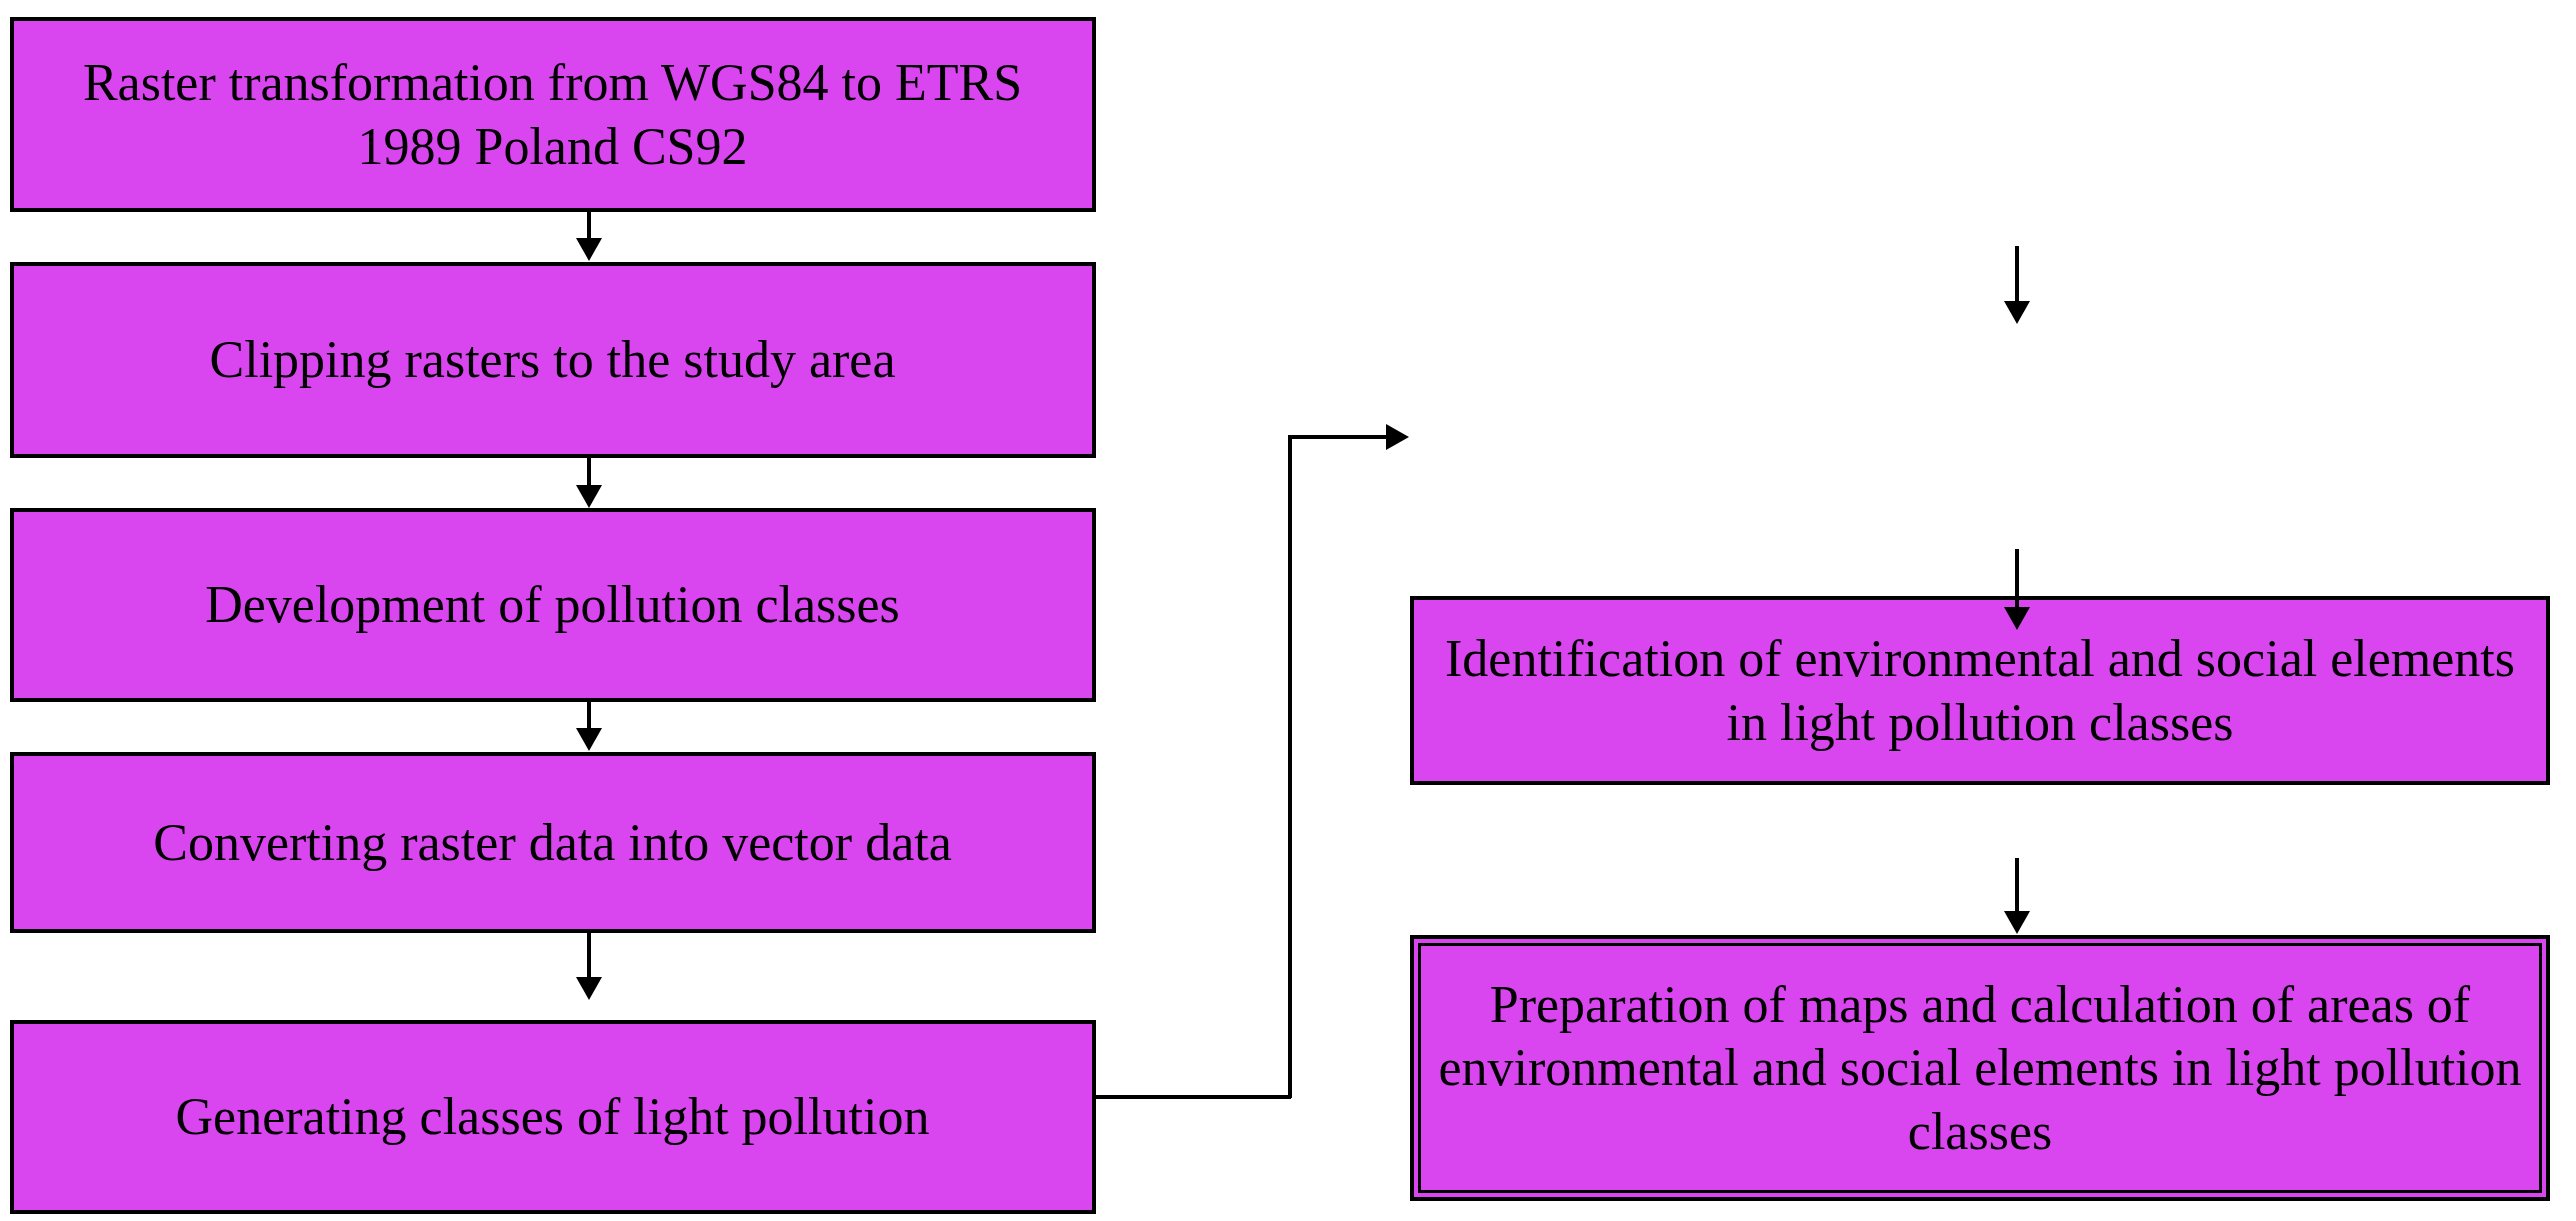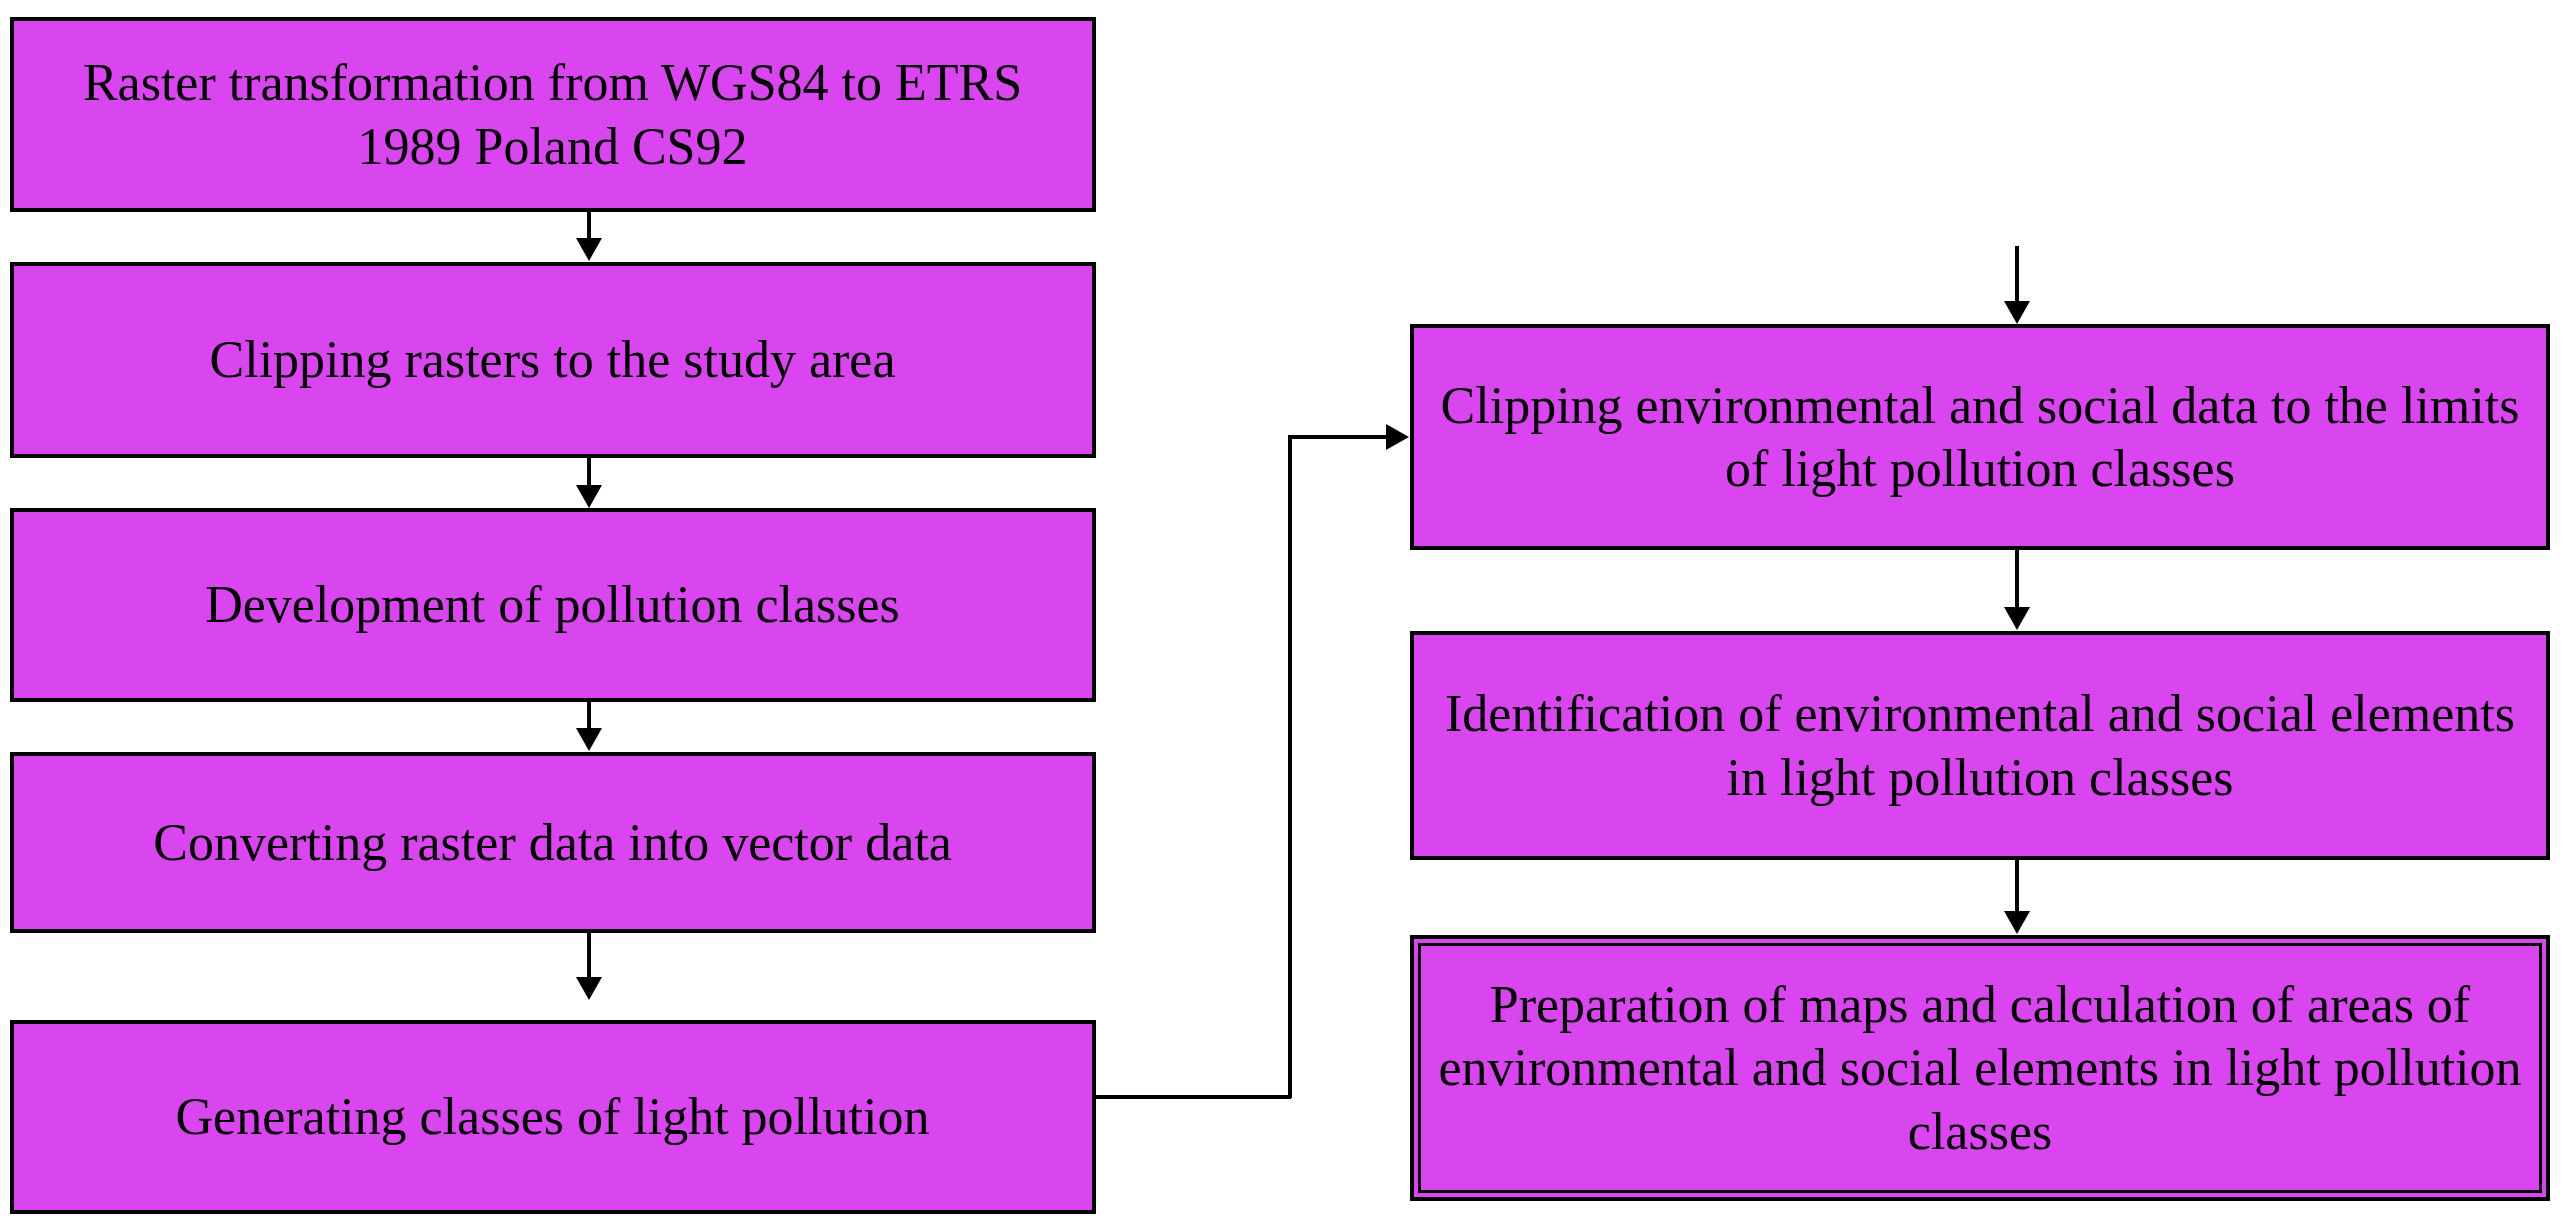--- a/index.html
+++ b/index.html
@@ -71,23 +71,22 @@
 
   <div class="box" style="left:9.5px; top:262px; width:1086px; height:196px; padding:0 23px;">Clipping rasters to the study area</div>
 
   <div class="box" style="left:9.5px; top:508px; width:1086px; height:194px; padding:0 28.5px;">Development of pollution classes</div>
 
   <div class="box" style="left:9.5px; top:752px; width:1086px; height:181px; padding:0 41px;">Converting raster data into vector data</div>
 
   <div class="box" style="left:9.5px; top:1000px; width:1086px; height:194px; padding:0 41px;margin-top:20px;">Generating classes of light pollution</div>
 
 
-  <div class="box" style="left:1410px; top:324px; width:1140px; height:226px; padding:0 26px;">Clipping environmental and social data to the limits of light pollution classes</div>
 
-  <div class="box" style="left:1410px; top:631px; width:1140px; height:229px; padding:15px 26px;">Identification of environmental and social elements in light pollution classes</div>
+  <div class="box" style="left:1410px; top:596px; width:1140px; height:189px; padding:15px 26px;">Identification of environmental and social elements in light pollution classes</div>
 
   <div class="box double" style="left:1410px; top:935px; width:1140px; height:266px; padding:0 17.3px;">Preparation of maps and calculation of areas of environmental and social elements in light pollution classes</div>
 
   <div>
     <div class="vline" style="left:587px; top:211px; height:30px;"></div>
     <div class="head-down" style="left:576px; top:238px;"></div>
   </div>
   <div>
     <div class="vline" style="left:587px; top:456px; height:31px;"></div>
     <div class="head-down" style="left:576px; top:485px;"></div>

